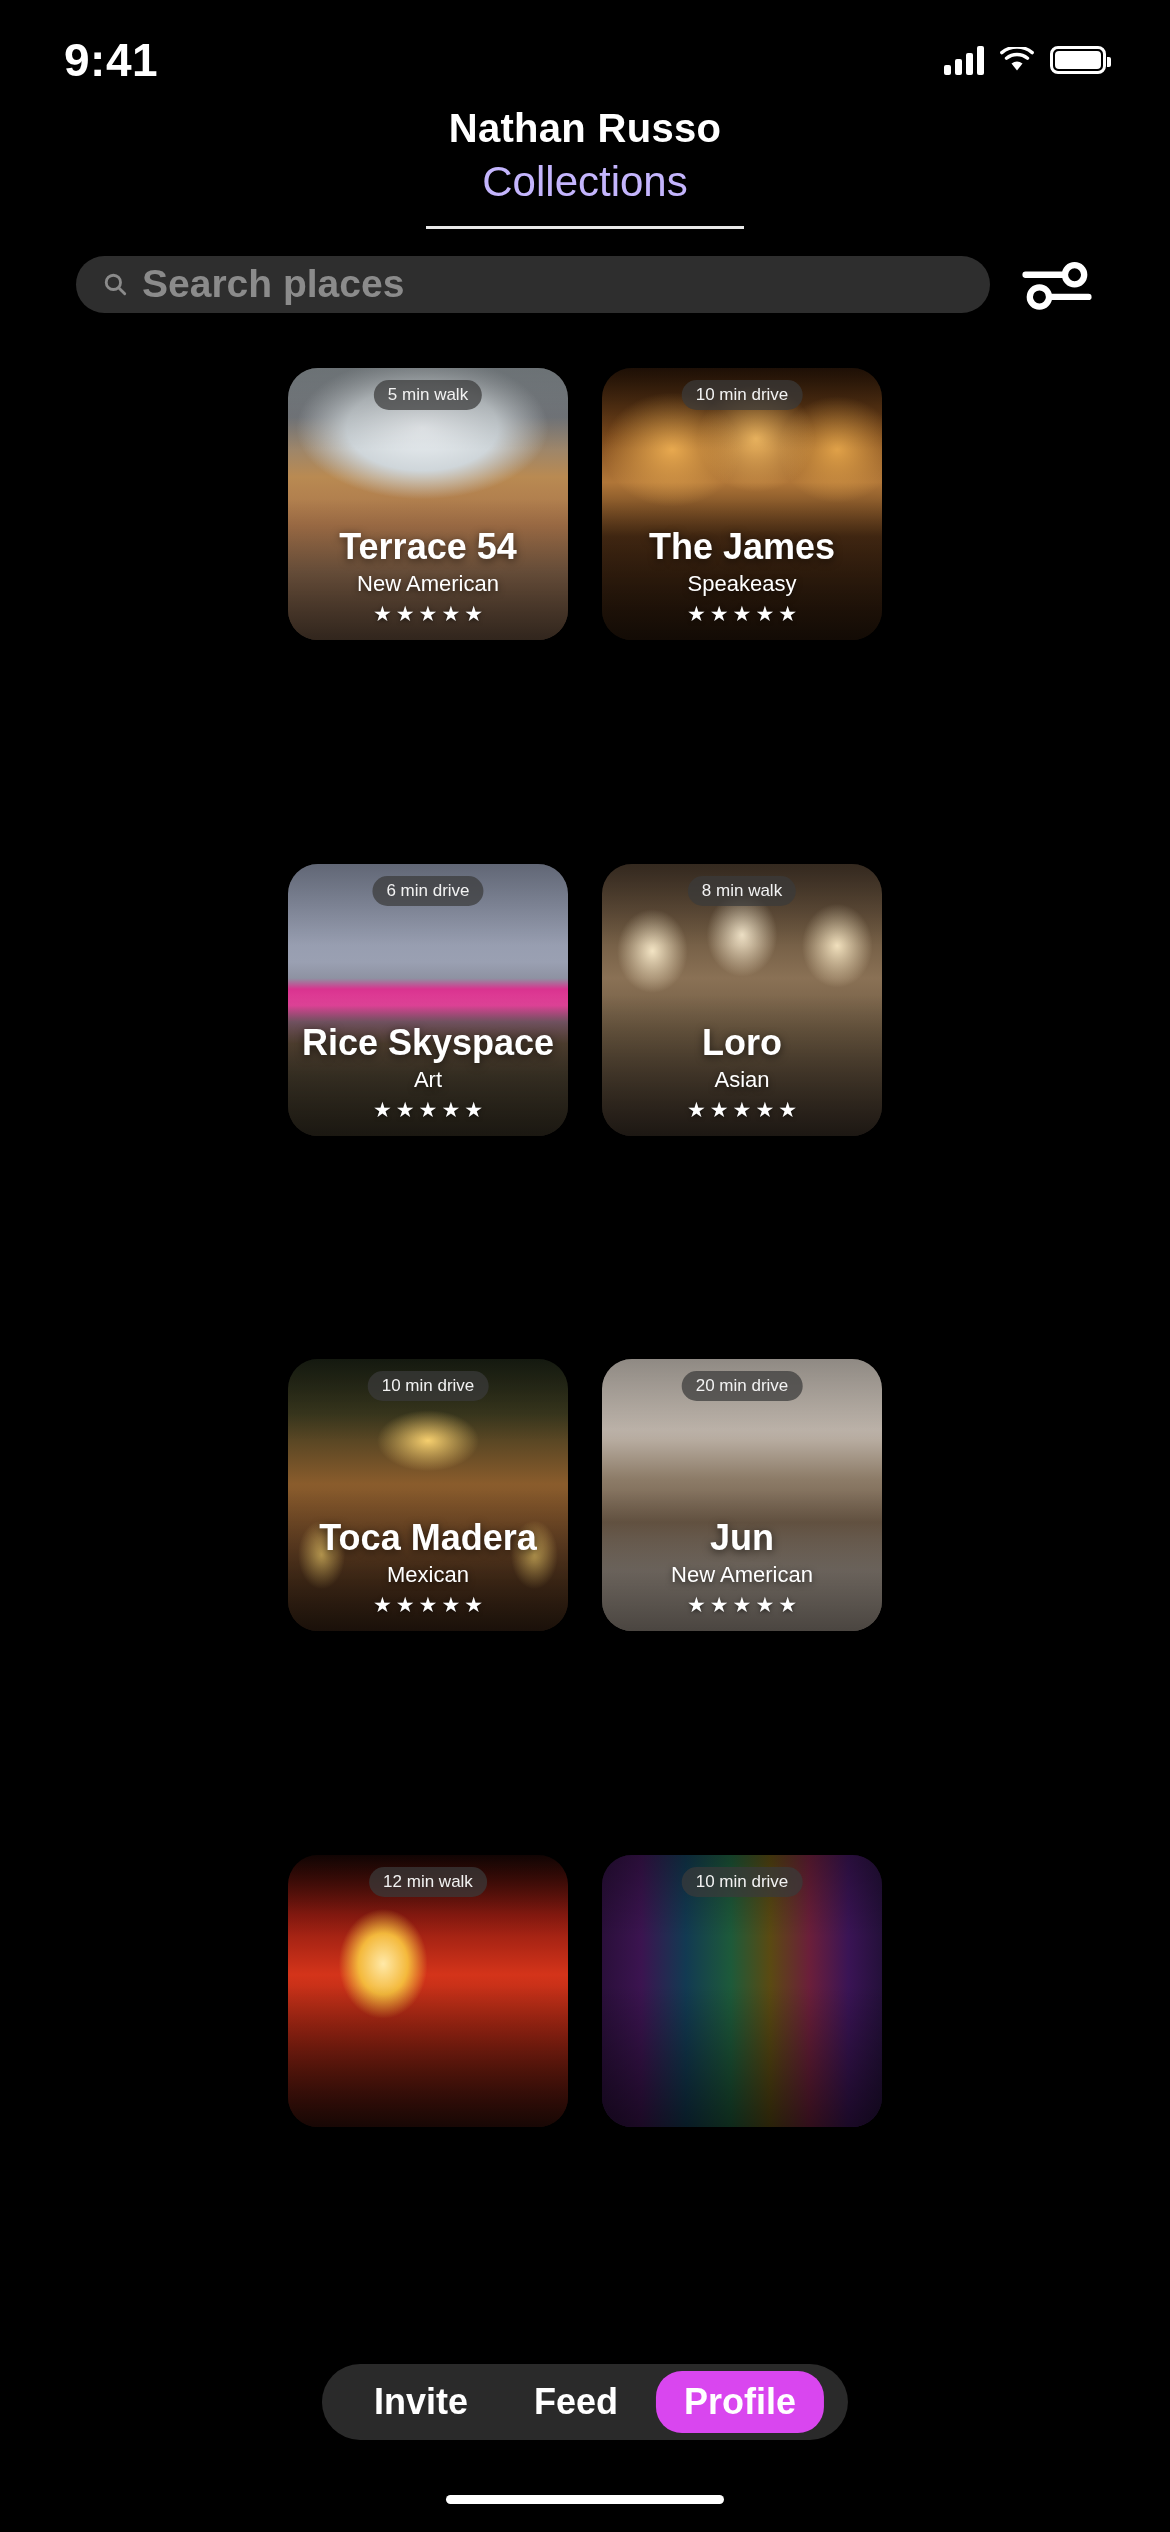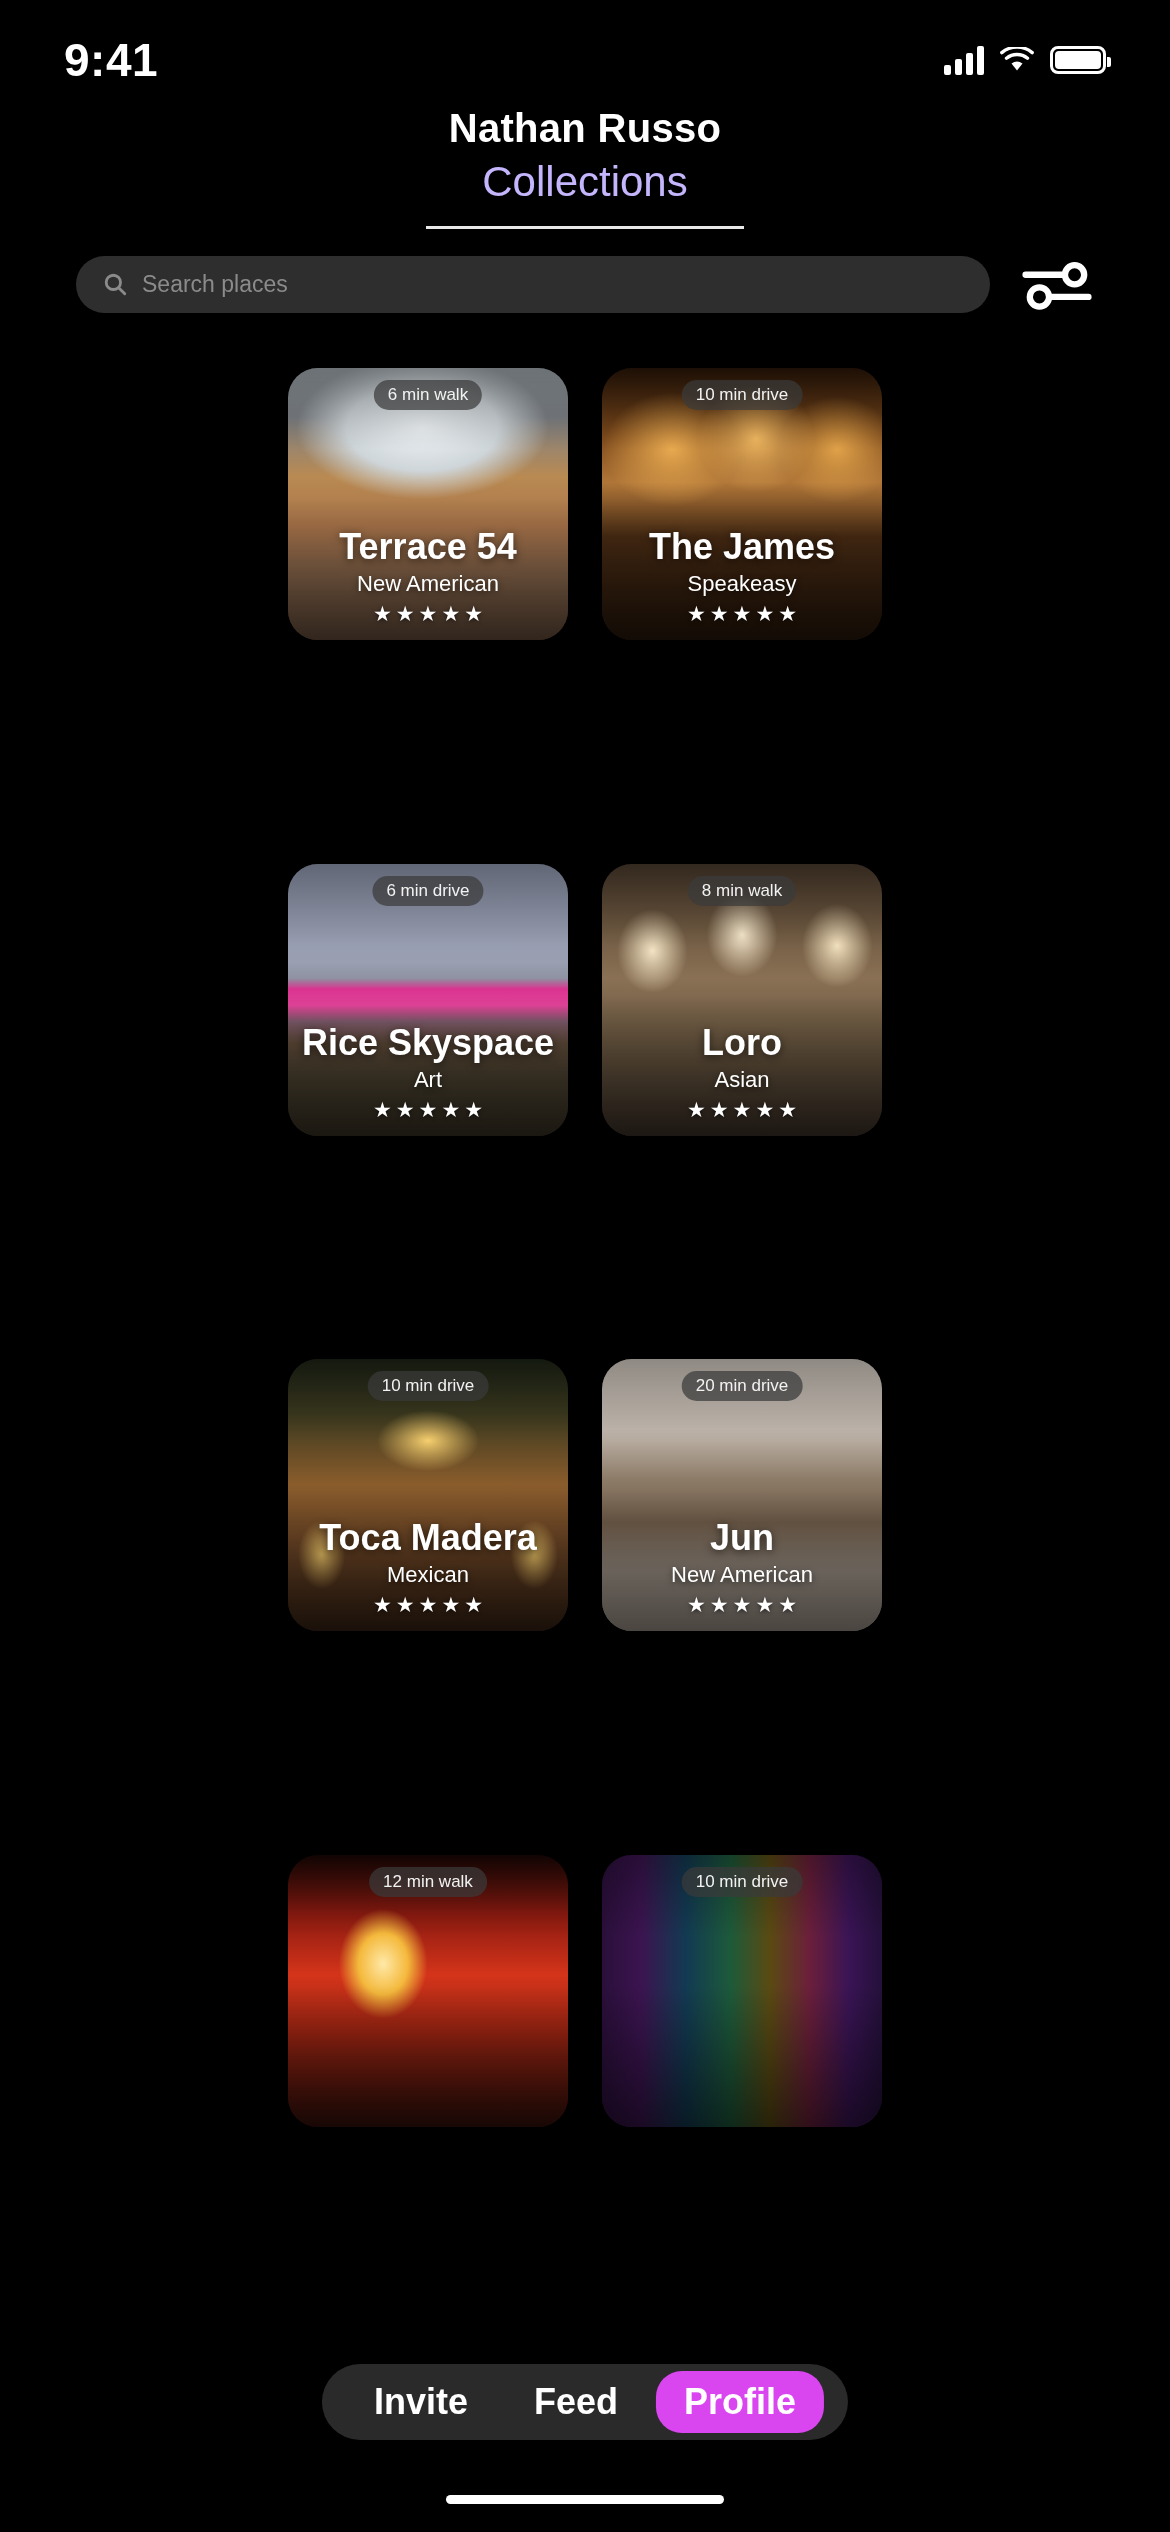--- a/index.html
+++ b/index.html
@@ -59,21 +59,21 @@
   
   .searchrow {
     position:absolute; top:254px; left:76px; right:76px;
     display:flex; align-items:center; gap:30px;
   }
   .searchbox {
     flex:1; height:57px; background:#2e2e2e; border-radius:29px;
     display:flex; align-items:center; padding:0 26px; gap:14px;
   }
   .search-icon { width:26px; height:26px; flex:none; }
-  .search-ph { color:#8b8b8b; font-size:23px; font-weight:400; }
+  .search-ph { color:#8b8b8b; font-size:39px; font-weight:700; }
   .filter-btn { width:74px; height:60px; flex:none; }
 
   
   .grid {
     position:absolute; top:368px; left:66px; width:1038px; height:1960px;
     display:grid; grid-template-columns:280px 280px; gap:22px 34px;
     justify-content:center; overflow:hidden;
   }
   .card {
     position:relative; width:280px; height:272px;
@@ -203,21 +203,21 @@
       <circle cx="29.5" cy="11" r="5.2" stroke="#fff" stroke-width="3.4" fill="none"></circle>
       <circle cx="10.5" cy="23" r="5.2" stroke="#fff" stroke-width="3.4" fill="none"></circle>
       <line x1="16" y1="23" x2="37" y2="23" stroke="#fff" stroke-width="3.4" stroke-linecap="round"></line>
     </svg>
   </div>
 
   <div class="grid" id="place-grid">
       <div class="card">
         <div class="photo p-terrace"></div>
         <div class="shade"></div>
-        <div class="badge">6 min walk</div>
+        <div class="badge">5 min walk</div>
         <div class="info">
           <div class="name">Terrace 54</div>
           <div class="cat">New American</div>
           <div class="stars">
             <span>★</span>
             <span>★</span>
             <span>★</span>
             <span>★</span>
             <span>★</span>
           </div>

